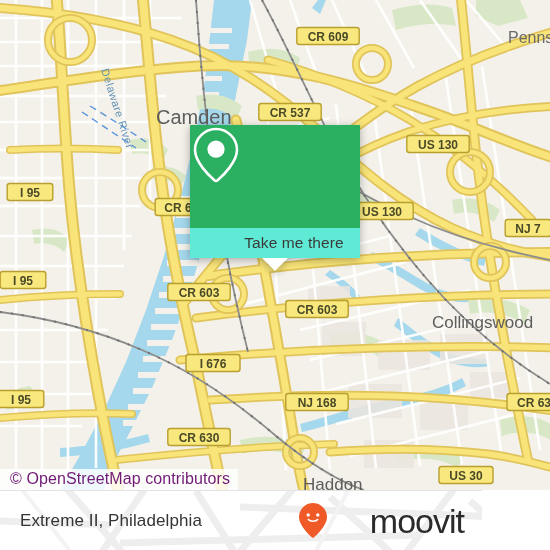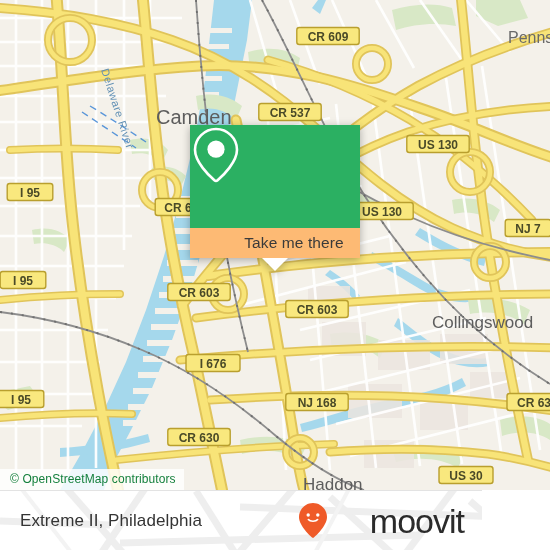--- a/index.html
+++ b/index.html
@@ -15,37 +15,37 @@
     position:absolute;left:0;top:0;width:550px;height:490px;
     background:#f4f1ea;overflow:hidden;
   }
   .map svg{position:absolute;left:0;top:0;display:block;}
 
   
   .attrib{
     position:absolute;left:0;bottom:0;
     background:rgba(255,255,255,0.82);
     padding:3px 8px 4px 10px;
-    font-size:12px;color:#15803d;
+    font-size:16px;color:#701a75;
     letter-spacing:.1px;line-height:14px;
     z-index:30;
   }
 
   
   .popup{
     position:absolute;left:190px;top:125px;width:170px;
     z-index:40;
     filter:drop-shadow(0 2px 4px rgba(0,0,0,0.30));
   }
   .popup-head{
     height:103px;background:#2bb062;
     display:flex;align-items:center;justify-content:center;
   }
   .popup-body{
-    height:30px;background:#fdba74;
+    height:30px;background:#5eead4;
     display:flex;align-items:center;justify-content:center;
     font-size:15.5px;color:#3a3a3a;letter-spacing:.1px;padding-left:38px;
   }
   .popup-tail{
     position:absolute;left:50%;top:133px;
     margin-left:-13px;
     width:0;height:0;
     border-left:13px solid transparent;
     border-right:13px solid transparent;
     border-top:13px solid #ffffff;

